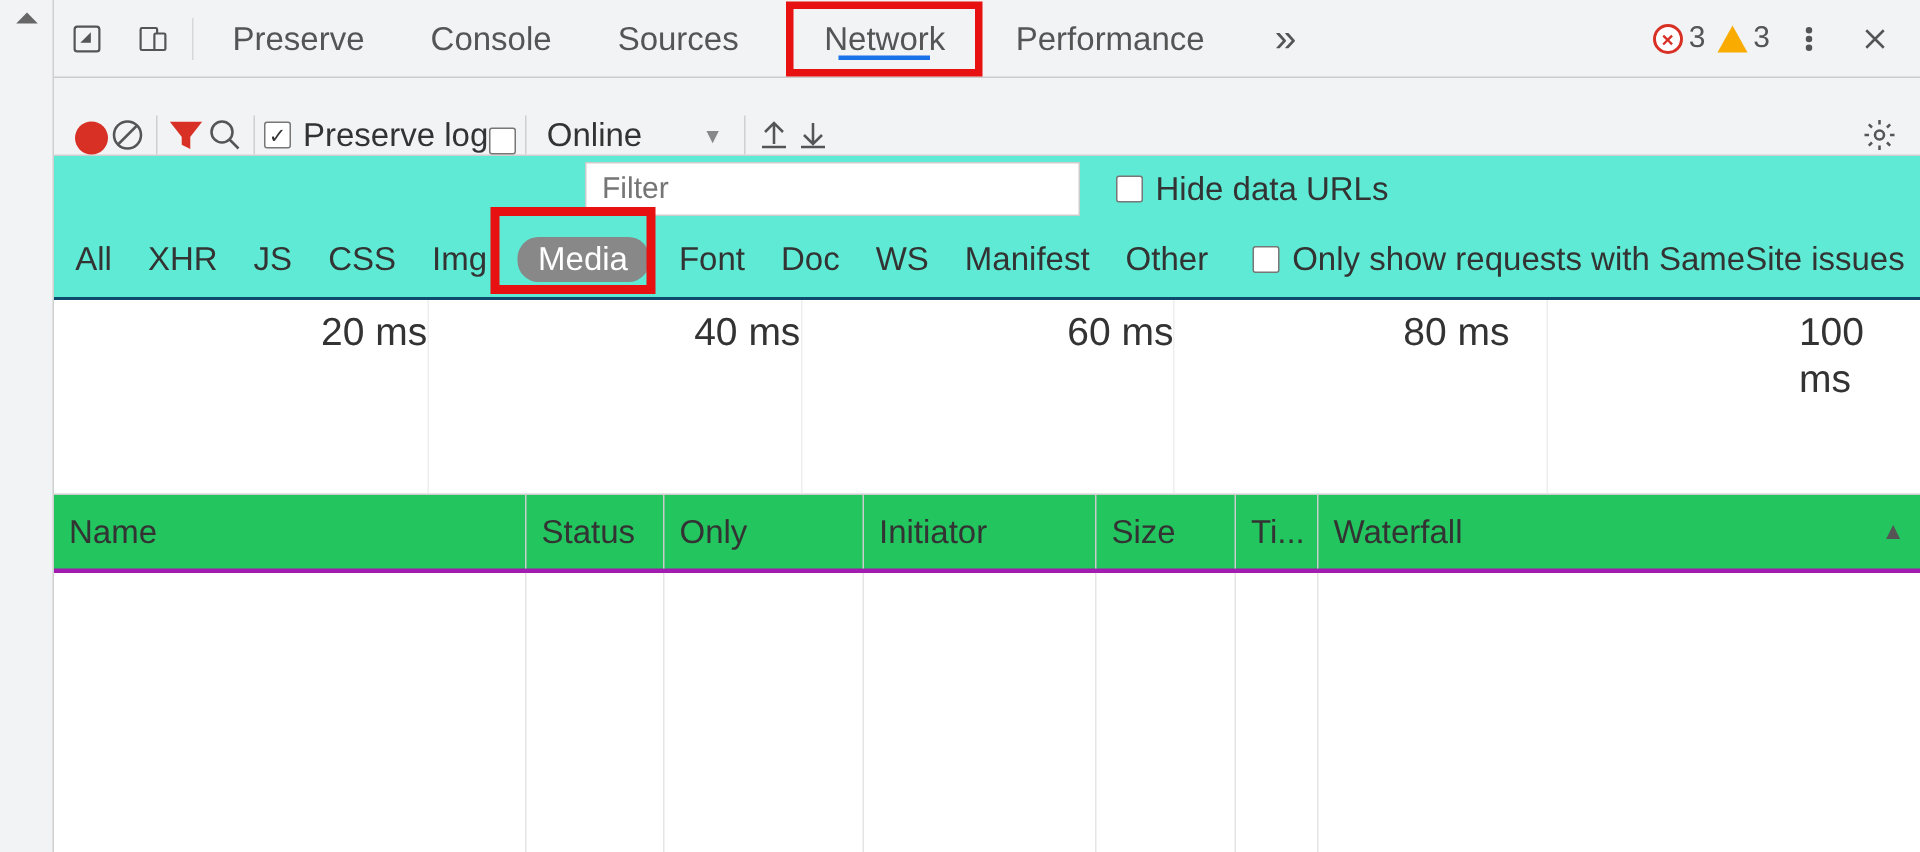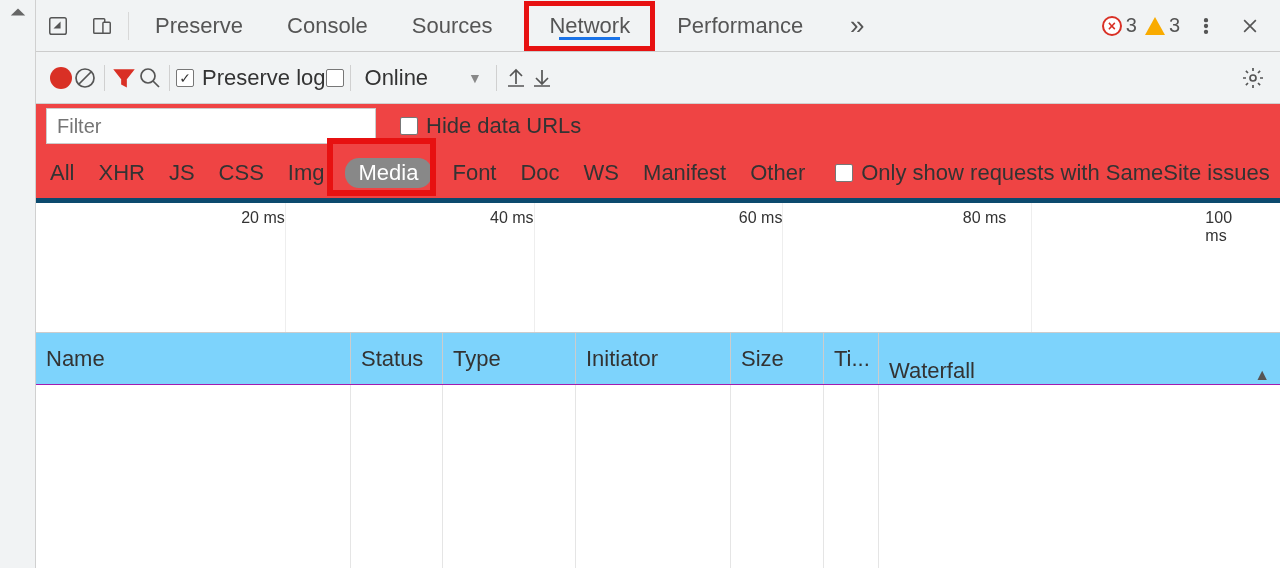--- a/index.html
+++ b/index.html
@@ -21,65 +21,65 @@
 .tab-highlight .tab { padding: 0; height: auto; }
 .overflow { margin-left: 12px; width: 40px; display: flex; justify-content: center; font-size: 26px; color: #555; cursor: pointer; }
 .right-group { margin-left: auto; display: flex; align-items: center; gap: 8px; padding-right: 12px; }
 .badge { display: flex; align-items: center; gap: 4px; font-size: 20px; color: #555; }
 .badge .errcirc { width: 20px; height: 20px; border-radius: 50%; background: #fff; border: 2px solid #d93025; display: flex; align-items: center; justify-content: center; color: #d93025; font-weight: bold; font-size: 14px; }
 .badge .warntri { width: 0; height: 0; border-left: 10px solid transparent; border-right: 10px solid transparent; border-bottom: 18px solid #f9ab00; position: relative; }
 .kebab, .closex { width: 36px; height: 36px; display: flex; align-items: center; justify-content: center; font-size: 24px; color: #555; cursor: pointer; }
 .closex svg, .kebab svg { width: 20px; height: 20px; stroke: #555; fill: none; stroke-width: 2; }
 
 
-.toolbar { height: 52px; display: flex; align-items: center; border-bottom: 1px solid #d0d0d0; background: #f1f3f4; padding: 0 14px; gap: 0; }
+.toolbar { height: 52px; display: flex; align-items: flex-end; border-bottom: 1px solid #d0d0d0; background: #f1f3f4; padding: 0 14px; gap: 0; }
 .rec { width: 22px; height: 22px; border-radius: 50%; background: #d93025; cursor: pointer; }
 .tool-icon { width: 26px; height: 26px; display: flex; align-items: center; justify-content: center; cursor: pointer; }
 .tool-icon svg { width: 24px; height: 24px; stroke: #555; fill: none; stroke-width: 1.7; }
 .tool-icon.funnel svg { stroke: #d93025; fill: #d93025; }
 .toolbar .sep { width: 1px; height: 26px; background: #d0d0d0; margin: 0 6px; }
 .chk-label { display: flex; align-items: center; gap: 8px; font-size: 22px; color: #333; cursor: pointer; }
 .chk { width: 18px; height: 18px; border: 1.5px solid #777; border-radius: 2px; background: #fff; display: flex; align-items: center; justify-content: center; }
 .chk.checked::after { content: "✓"; font-size: 14px; color: #333; }
 .throttle { display: flex; align-items: center; gap: 40px; font-size: 22px; color: #333; cursor: pointer; padding: 0 8px; }
 .throttle .tri { font-size: 14px; color: #888; }
 .gear { margin-left: auto; }
 .gear svg { stroke: #555; fill: #555; }
 
 
-.filterbar { display: flex; flex-direction: column; border-bottom: 5px solid #0c4a6e; background: #ef4444; }
+.filterbar { display: flex; flex-direction: column; border-bottom: 2px solid #0c4a6e; background: #5eead4; align-items: center; }
 .filterrow1 { height: 44px; display: flex; align-items: center; padding: 0 10px; gap: 24px; }
 .filter-input { width: 330px; height: 36px; border: 1px solid #ccc; background: #fff; font-size: 20px; padding: 0 10px; color: #888; }
 .filterrow2 { height: 50px; display: flex; align-items: center; padding: 0 10px; gap: 16px; font-size: 22px; color: #333; position: relative; }
 .type-filter { padding: 2px 4px; cursor: pointer; }
 .type-filter.selected { background: #888; color: #fff; border-radius: 14px; padding: 2px 14px; }
 .media-highlight { position: absolute; border: 6px solid #e71111; pointer-events: none; }
 
 
 .timeline { height: 130px; border-bottom: 1px solid #ccc; background: #fff; position: relative; }
-.timeline .ticklabel { position: absolute; top: 6px; font-size: 16px; color: #333; transform: translateX(-100%); }
+.timeline .ticklabel { position: absolute; top: 6px; font-size: 26px; color: #333; transform: translateX(-100%); }
 .timeline .tickline { position: absolute; top: 0; bottom: 0; width: 1px; background: #eee; }
 
 
 .table { flex: 1; background: #fff; display: flex; flex-direction: column; }
-.thead { height: 52px; display: flex; border-bottom: 1px solid #a21caf; background: #7dd3fc; }
+.thead { height: 52px; display: flex; border-bottom: 3px solid #a21caf; background: #22c55e; }
 .th { border-right: 1px solid #ccc; display: flex; align-items: center; padding: 0 10px; font-size: 22px; color: #333; position: relative; }
 .th:last-child { border-right: none; }
 .sort-arrow { position: absolute; right: 10px; font-size: 16px; color: #555; }
 .tbody { flex: 1; display: flex; }
 .tbody .col { border-right: 1px solid #e5e5e5; }
 .tbody .col:last-child { border-right: none; }
 
 .col-name { width: 315px; }
 .col-status { width: 92px; }
 .col-type { width: 133px; }
 .col-initiator { width: 155px; }
 .col-size { width: 93px; }
 .col-time { width: 55px; }
-.col-waterfall { flex: 1; align-items: flex-end; }
+.col-waterfall { flex: 1; }
 </style>
 </head>
 <body>
 
 <div class="root">
   <div class="gutter">
     <svg viewBox="0 0 20 12">
         <path d="M2 10 L10 2 L18 10 Z"></path>
       </svg>
   </div>
@@ -221,21 +221,21 @@
       <span class="ticklabel" style="left:40%">40 ms</span>
       <span class="ticklabel" style="left:60%">60 ms</span>
       <span class="ticklabel" style="left:78%">80 ms</span>
       <span class="ticklabel" style="left:97%">100 ms</span>
     </div>
 
     <div class="table">
       <div class="thead">
         <div class="th col-name">Name</div>
         <div class="th col-status">Status</div>
-        <div class="th col-type">Type</div>
+        <div class="th col-type">Only</div>
         <div class="th col-initiator">Initiator</div>
         <div class="th col-size">Size</div>
         <div class="th col-time">Ti...</div>
         <div class="th col-waterfall">
           <span>Waterfall</span>
           <span class="sort-arrow">▲</span>
         </div>
       </div>
       <div class="tbody">
         <div class="col col-name"></div>

